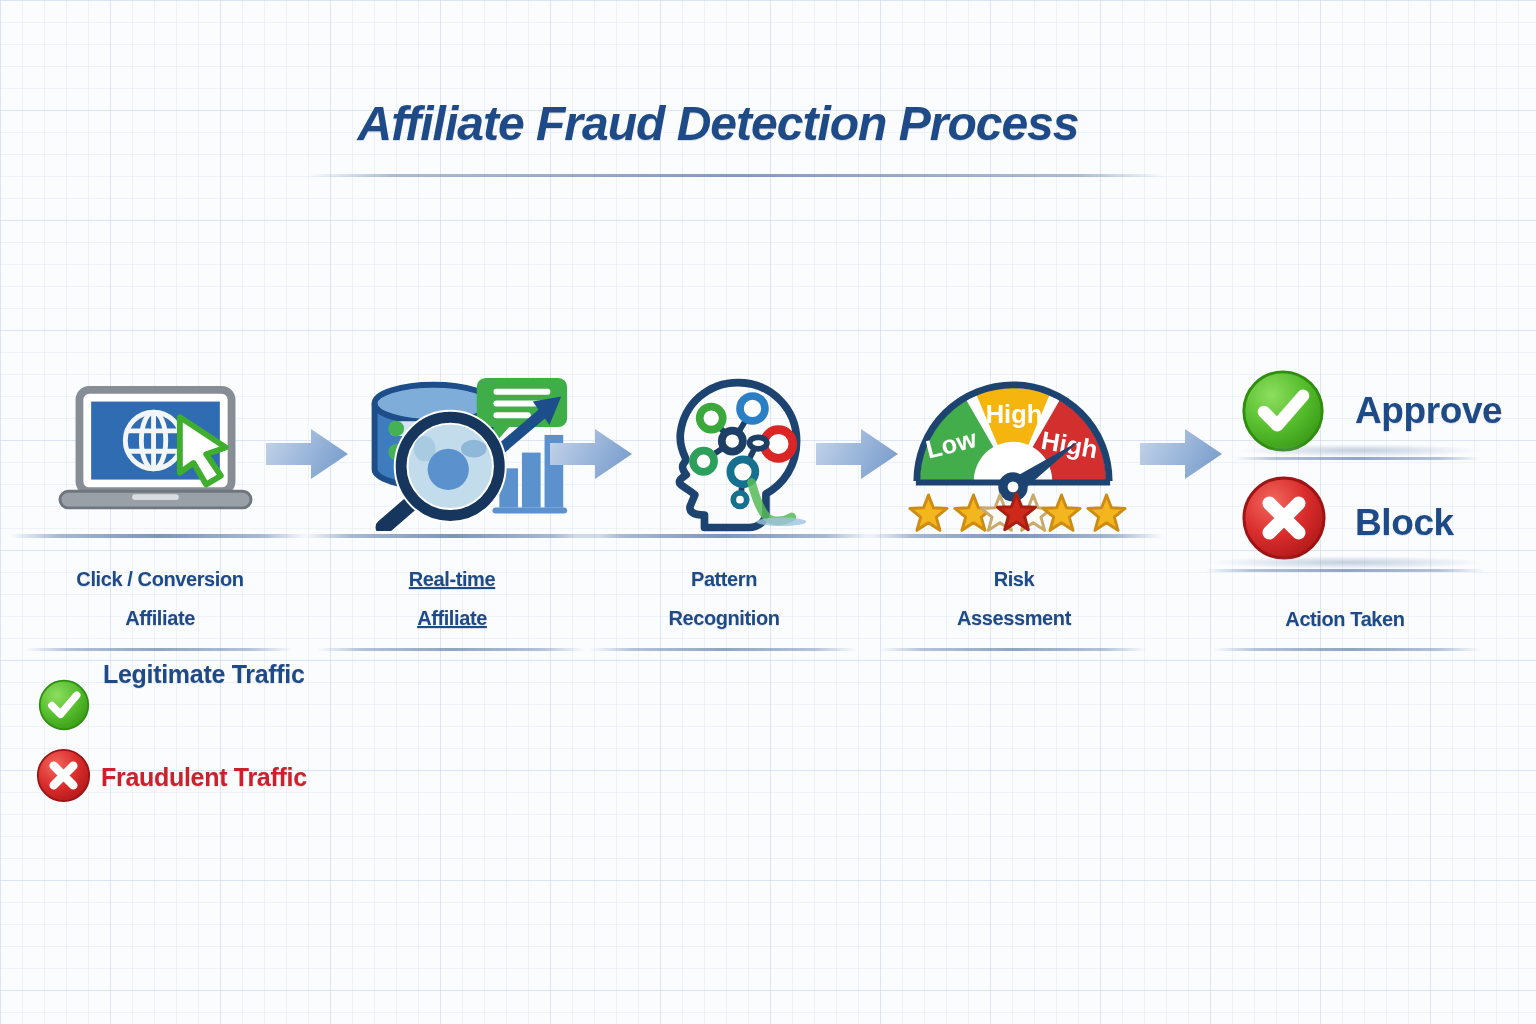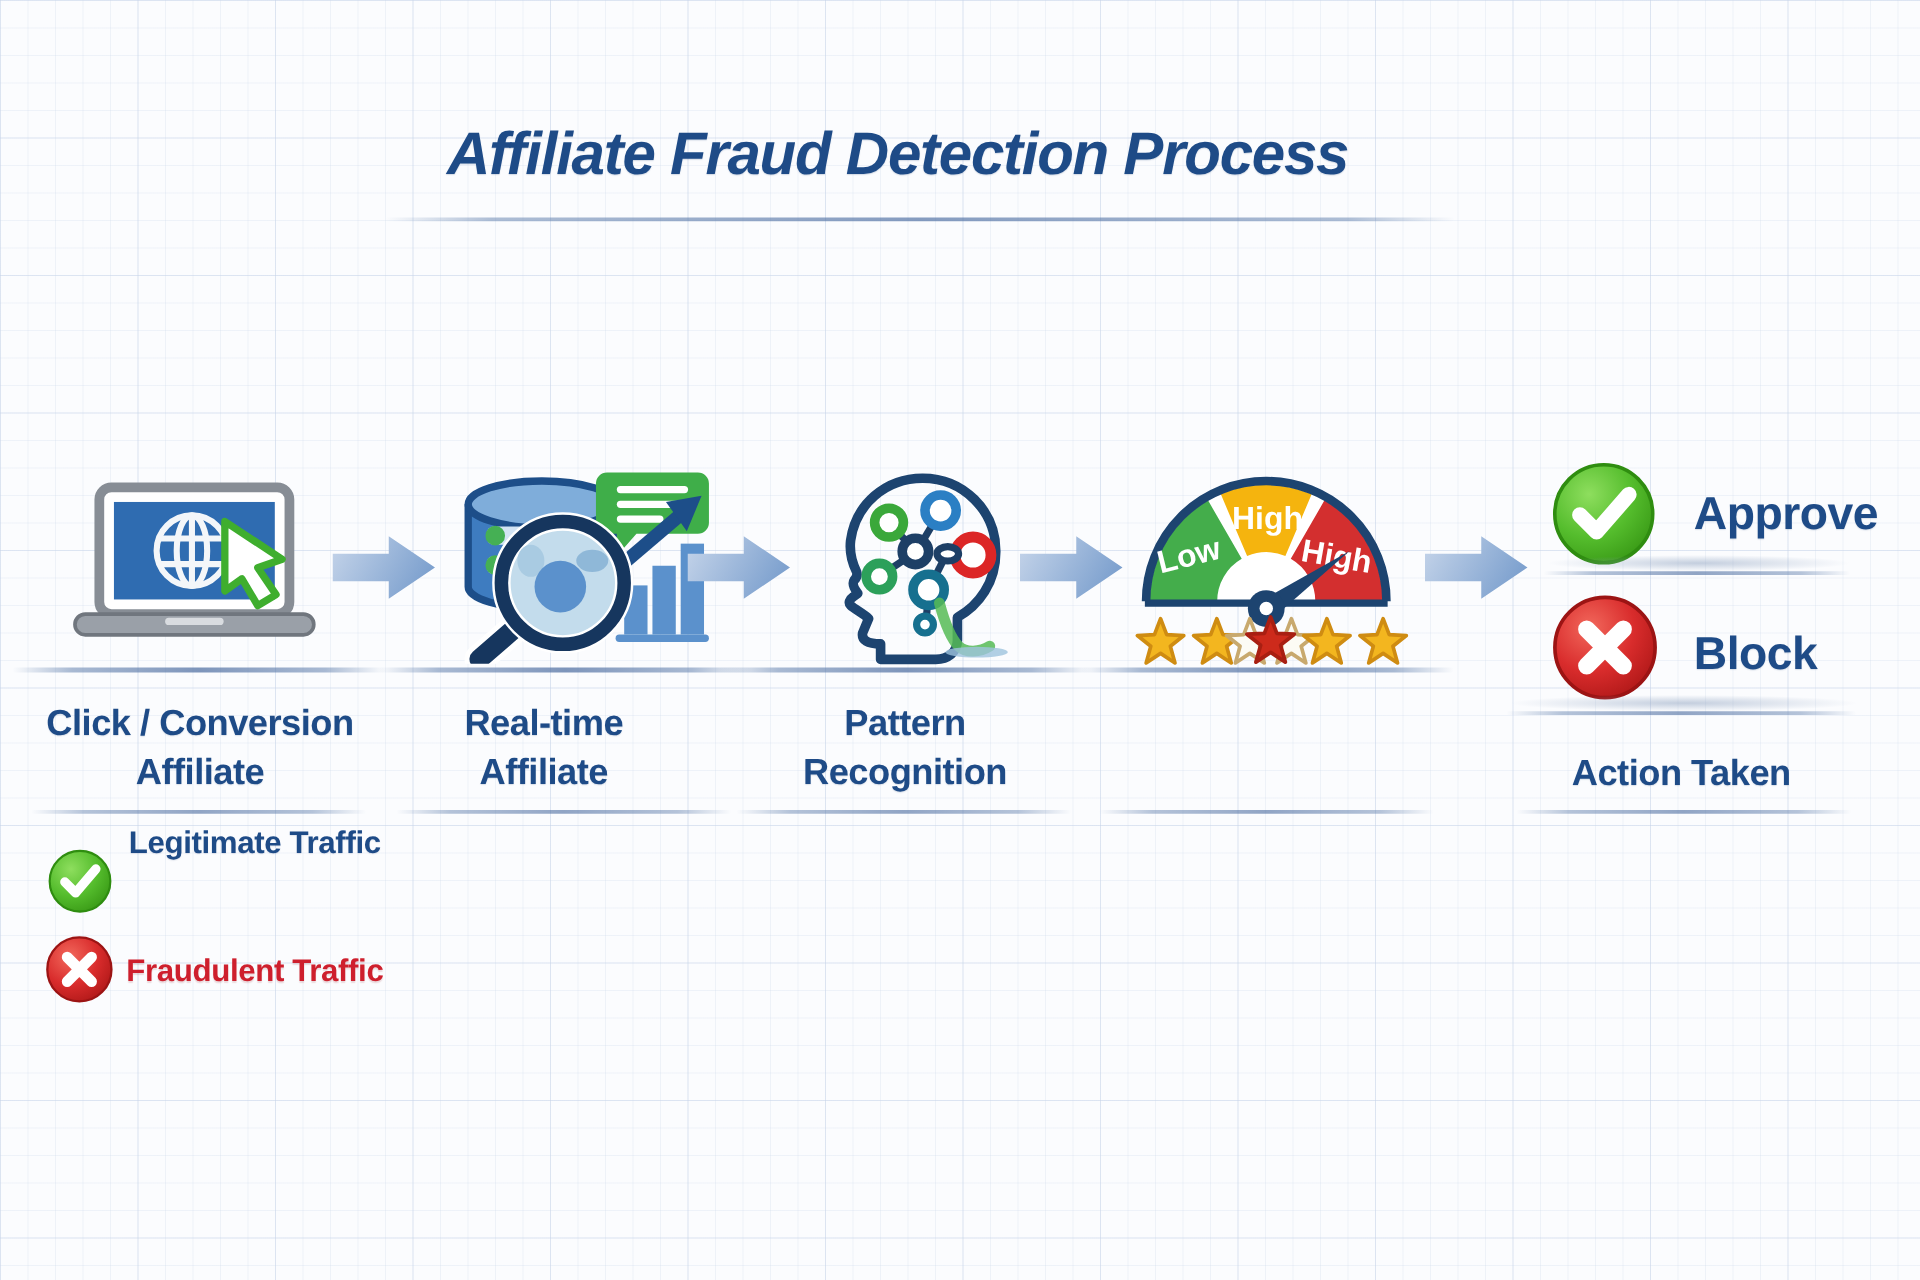--- a/index.html
+++ b/index.html
@@ -32,21 +32,21 @@
     background:linear-gradient(90deg, rgba(100,130,175,0) 0%, rgba(100,130,175,0.55) 16%,
       rgba(72,105,158,0.7) 50%, rgba(100,130,175,0.55) 84%, rgba(100,130,175,0) 100%);
   }
   .sepline.light{height:3px; opacity:0.85;}
   .softshadow{
     position:absolute; height:13px;
     background:radial-gradient(closest-side, rgba(140,160,190,0.5), rgba(140,160,190,0));
   }
   .stage-label{
     position:absolute; width:300px; text-align:center;
-    font-size:29px; font-weight:bold; letter-spacing:-0.4px; line-height:39px; color:#1e4b87;
+    font-size:20px; font-weight:bold; letter-spacing:-0.4px; line-height:39px; color:#1e4b87;
     text-shadow:0 1px 1px rgba(30,60,110,0.15);
   }
   .action-label{
     position:absolute; font-size:37px; font-weight:bold; letter-spacing:-0.4px; color:#1e4b87;
     text-shadow:0 1px 1px rgba(30,60,110,0.15); white-space:nowrap;margin-left:12px;
   }
   .legend-label{
     position:absolute; font-size:25px; font-weight:bold; letter-spacing:-0.3px; color:#1e4b87;
     text-shadow:0 1px 1px rgba(30,60,110,0.12); white-space:nowrap;
   }
@@ -139,21 +139,21 @@
         <line x1="64" y1="130" x2="34" y2="156" stroke="#16365e" stroke-width="16" stroke-linecap="round"></line>
         <circle cx="102" cy="94" r="50" fill="#c3dcec" stroke="#ffffff" stroke-width="15"></circle>
         <ellipse cx="126" cy="76" rx="13" ry="9" fill="#8fb8d8"></ellipse>
         <ellipse cx="76" cy="76" rx="11" ry="13" fill="#a9cbe2"></ellipse>
         <circle cx="100" cy="97" r="21" fill="#5b91cc"></circle>
         <circle cx="102" cy="94" r="50" fill="none" stroke="#16365e" stroke-width="11"></circle>
       </g>
     </svg>
   </div>
   <div class="sepline" style="left:303px; top:534px; width:298px;"></div>
-  <div class="stage-label" style="left:285px; top:560px;">
+  <div class="stage-label" style="left:302px; top:560px;text-decoration:underline;">
     <span>Real-time</span><br>
     <span>Affiliate</span>
   </div>
   <div class="sepline light" style="left:317px; top:648px; width:268px;"></div>
 
   <div class="abs" style="left:550px; top:426px;">
     <svg viewBox="0 0 84 56" width="84">
         <polygon points="0,17 45,17 45,3 82,28 45,53 45,39 0,39" fill="url(#arrowGrad)"></polygon>
       </svg>
   </div>
@@ -217,20 +217,24 @@
       <use href="#starShape" transform="translate(25,23)" fill="#f3b61f" stroke="#cf8c12" stroke-width="3"></use>
       <use href="#starShape" transform="translate(71,23)" fill="#f3b61f" stroke="#cf8c12" stroke-width="3"></use>
       <use href="#starShape" transform="translate(98,23)" fill="#fcfbf4" stroke="#c8a96e" stroke-width="3"></use>
       <use href="#starShape" transform="translate(132,23)" fill="#fcfbf4" stroke="#c8a96e" stroke-width="3"></use>
       <use href="#starShape" transform="translate(115,22) scale(1.02)" fill="#cd2a1b" stroke="#a81f12" stroke-width="3"></use>
       <use href="#starShape" transform="translate(161,23)" fill="#f3b61f" stroke="#cf8c12" stroke-width="3"></use>
       <use href="#starShape" transform="translate(207,23)" fill="#f3b61f" stroke="#cf8c12" stroke-width="3"></use>
     </svg>
   </div>
   <div class="sepline" style="left:865px; top:534px; width:298px;"></div>
+  <div class="stage-label" style="left:864px; top:560px;">
+    <span>Risk</span><br>
+    <span>Assessment</span>
+  </div>
   <div class="sepline light" style="left:879px; top:648px; width:268px;"></div>
 
   <div class="abs" style="left:1140px; top:426px;">
     <svg viewBox="0 0 84 56" width="84">
         <polygon points="0,17 45,17 45,3 82,28 45,53 45,39 0,39" fill="url(#arrowGrad)"></polygon>
       </svg>
   </div>
 
   <div class="abs" style="left:1240px; top:368px;">
     <svg viewBox="0 0 90 90" width="86">

